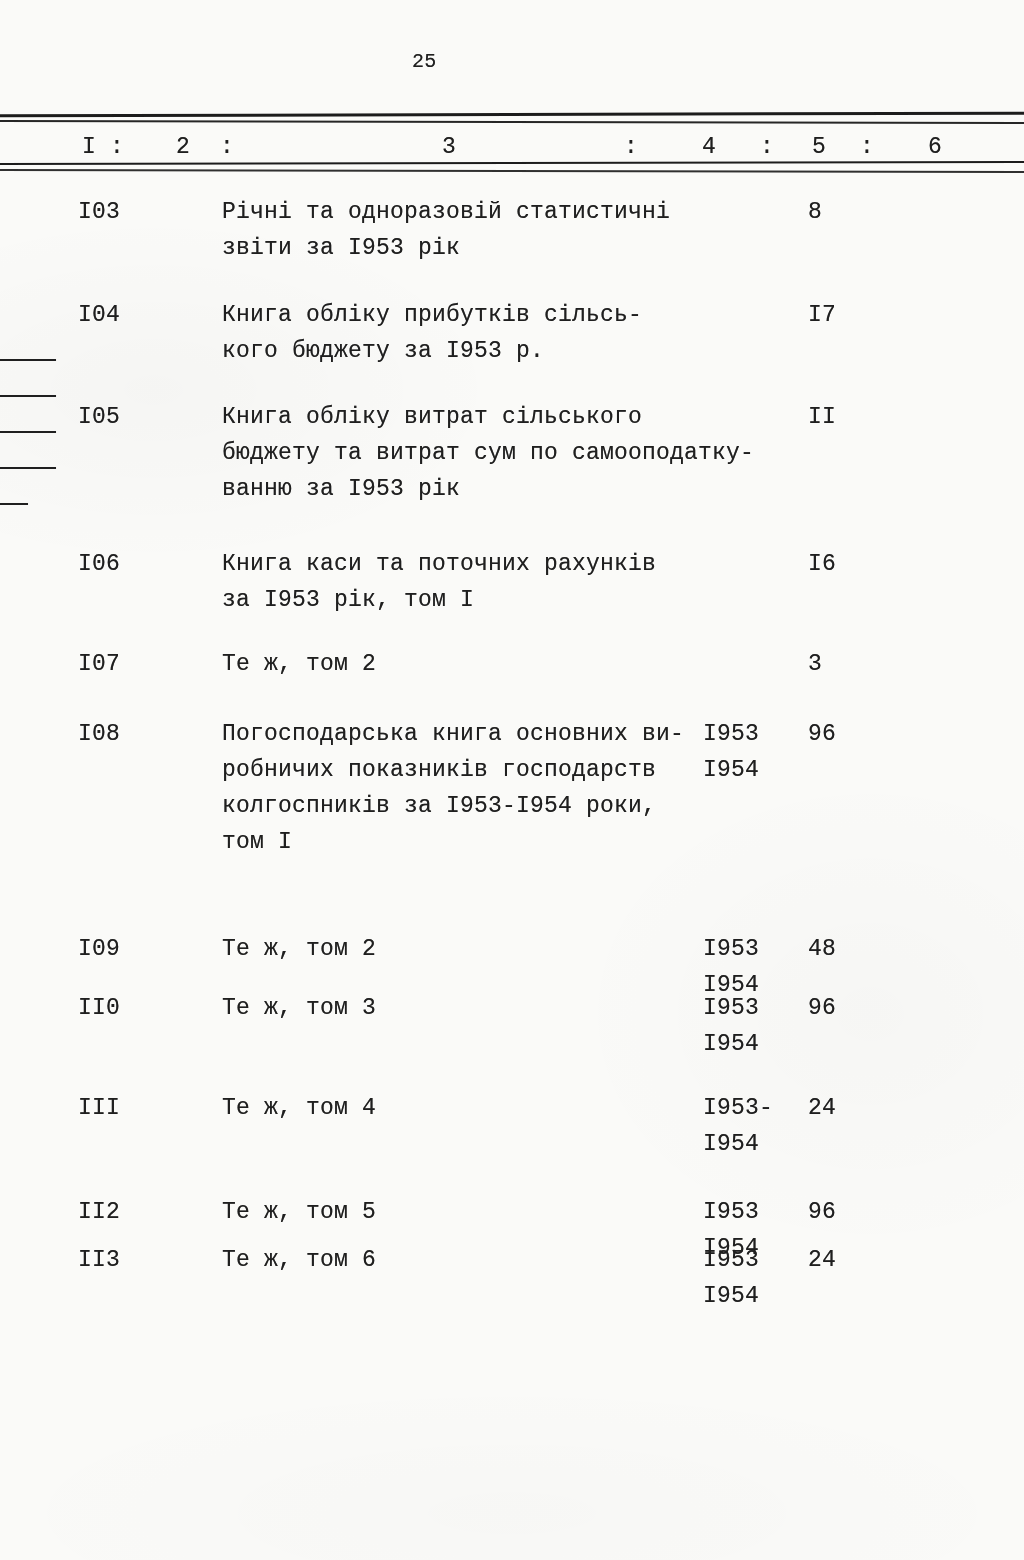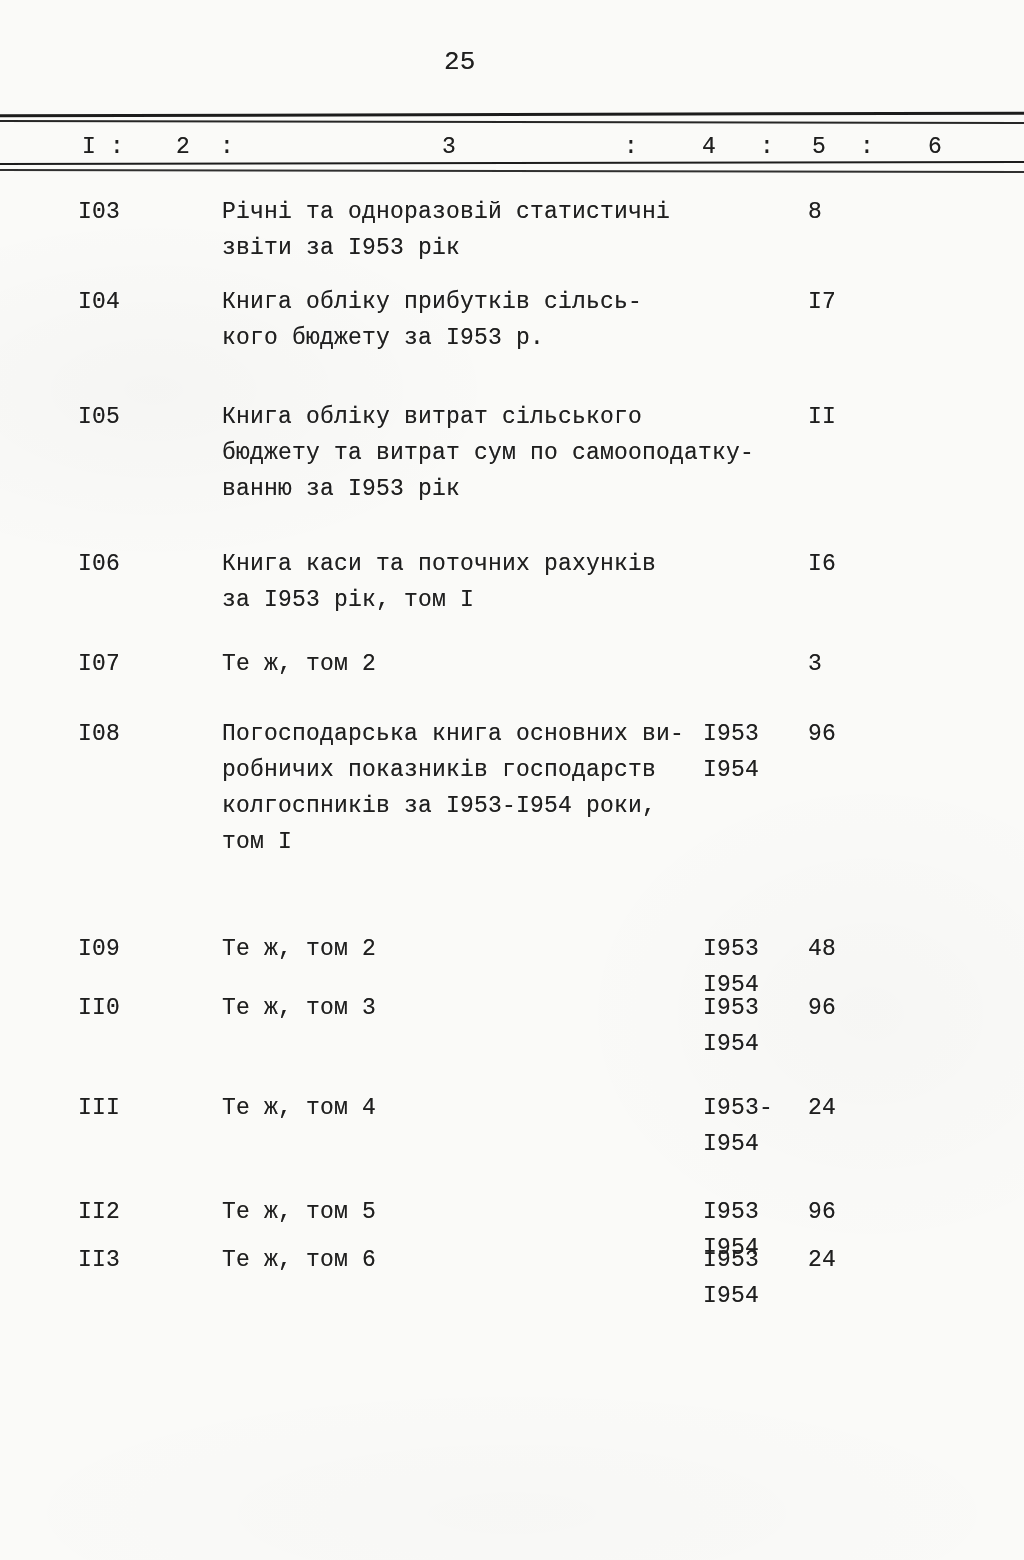--- a/index.html
+++ b/index.html
@@ -16,39 +16,39 @@
       radial-gradient(ellipse 800px 200px at 50% 97%, rgba(0,0,0,0.012), transparent 70%),
       #fafaf8;
     color:#1f1f1f;
   }
   .tw{
     font-size:23px;line-height:36px;white-space:pre;
     text-shadow:0 0 0.6px rgba(25,25,25,0.55);
     letter-spacing:0.2px;
   }
   .pagenum{
-    position:absolute;top:46px;left:444px;
-    font-size:26px;line-height:32px;text-align:center;
+    position:absolute;top:46px;left:412px;
+    font-size:20px;line-height:32px;text-align:center;
   }
   .rule{position:absolute;left:0;right:0;background:#1c1c1c;}
   .rule.r1{top:113px;height:3px;transform:rotate(-0.15deg);}
   .rule.r2{top:121px;height:2px;transform:rotate(0.12deg);background:#262626;}
   .rule.r3{top:162px;height:2px;transform:rotate(-0.1deg);}
   .rule.r4{top:170px;height:2px;background:#303030;transform:rotate(0.1deg);}
   .hdr{position:absolute;top:129px;left:0;width:1024px;height:34px;}
   .hdr span{position:absolute;top:0;}
   .hc0{left:82px;}  .hc1{left:110px;} .hc2{left:176px;} .hc3{left:220px;}
   .hc4{left:442px;} .hc5{left:624px;} .hc6{left:702px;} .hc7{left:760px;}
   .hc8{left:812px;} .hc9{left:860px;} .hc10{left:928px;}
   .trow{position:absolute;left:0;width:1024px;}
   .trow .c1{position:absolute;left:78px;top:0;}
   .trow .c3{position:absolute;left:222px;top:0;width:560px;}
   .trow .c4{position:absolute;left:703px;top:0;width:90px;}
   .trow .c5{position:absolute;left:808px;top:0;width:70px;}
-  .r0{top:194px;} .r1x{top:284px;} .r2x{top:399px;} .r3x{top:546px;}
+  .r0{top:194px;} .r1x{top:297px;text-decoration:underline;} .r2x{top:399px;} .r3x{top:546px;}
   .r4x{top:646px;padding-left:43px;} .r5x{top:716px;} .r6x{top:931px;} .r7x{top:990px;}
   .r8x{top:1090px;} .r9x{top:1194px;} .r10x{top:1242px;}
 </style>
 </head>
 <body>
 
 <div class="page">
 
   <div class="pagenum tw">25</div>
 

